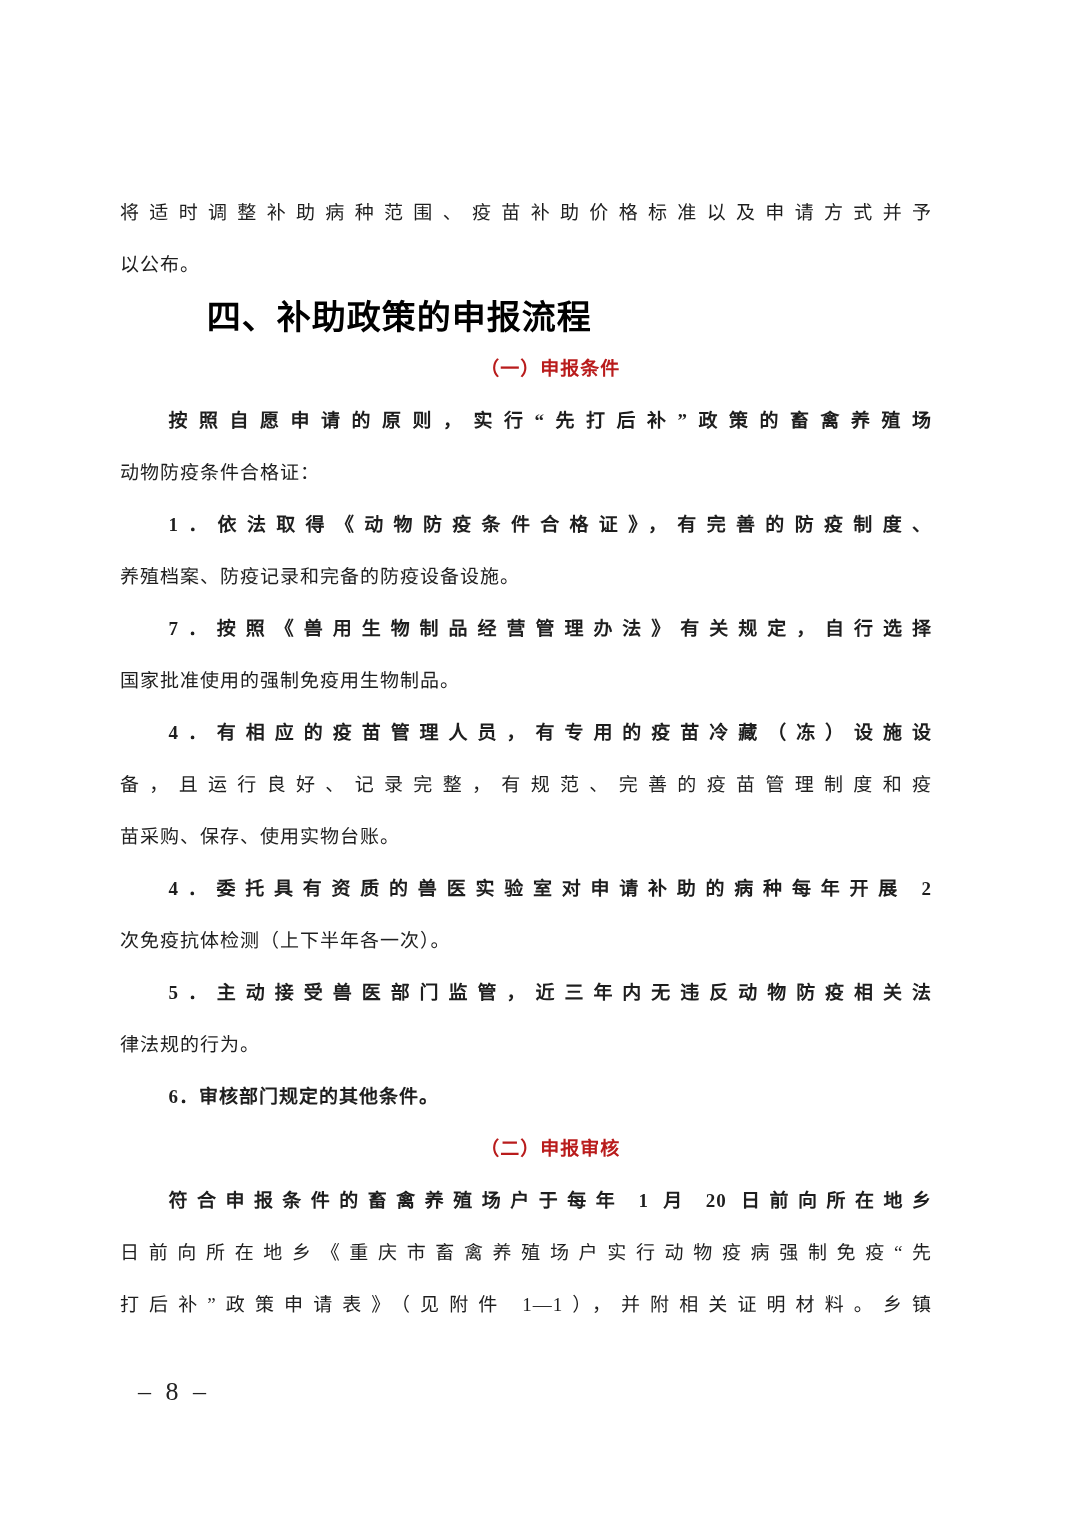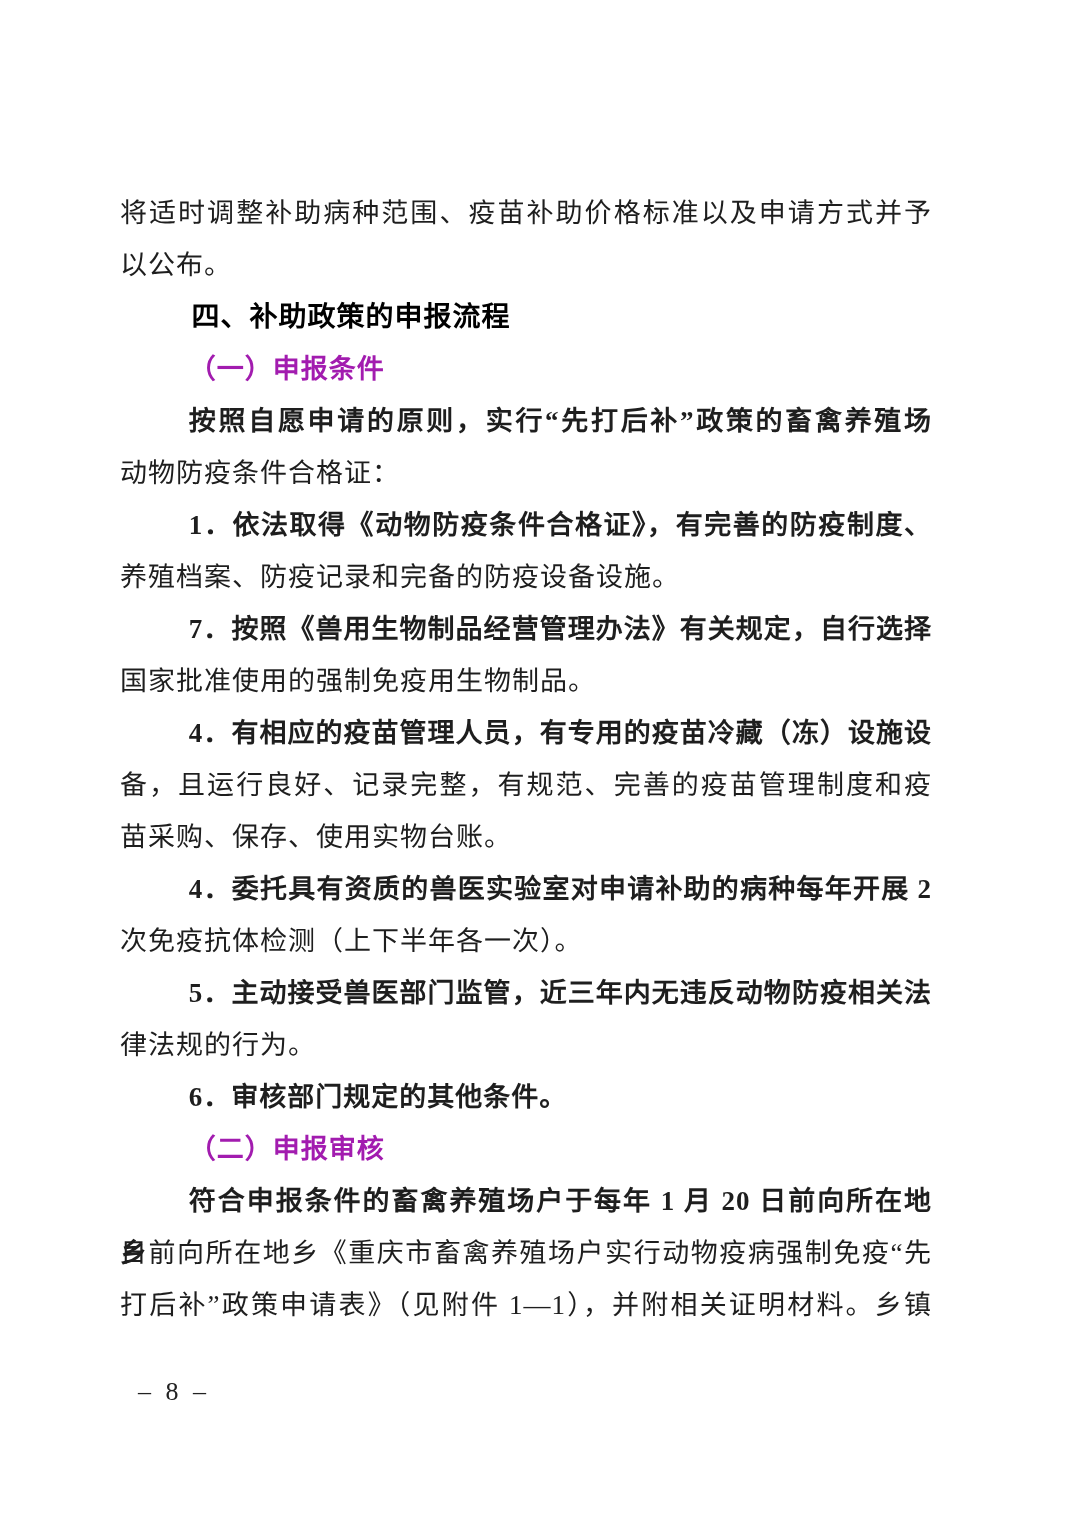--- a/index.html
+++ b/index.html
@@ -24,45 +24,46 @@
   }
   .text-block {
     position: absolute;
     left: 120px;
     top: 187px;
     width: 812px;
   }
   .line {
     height: 52px;
     line-height: 52px;
-    font-size: 27px;
+    font-size: 19px;
     color: #1e1e1e;
     letter-spacing: 1px;
     white-space: pre-wrap;
   }
   
   .ind { text-indent: 2.55em; font-weight: bold; }
   
   .jf {
     text-align: justify;
     text-align-last: justify;
     text-justify: inter-ideograph;
   }
   
   .h1 {
     font-weight: 700;
     font-family: "Liberation Sans", sans-serif;
-    font-size: 28px;
+    font-size: 34px;
     color: #000000;
     letter-spacing: 1px;
   }
   
   .h2 {
     font-weight: 700;
-    color: #a21caf;
+    color: #b91c1c;
+    text-align: center;
   }
   .footer {
     position: absolute;
     left: 138px;
     top: 1368px;
     height: 48px;
     line-height: 48px;
     font-size: 26px;
     color: #222222;
     letter-spacing: 4px;

